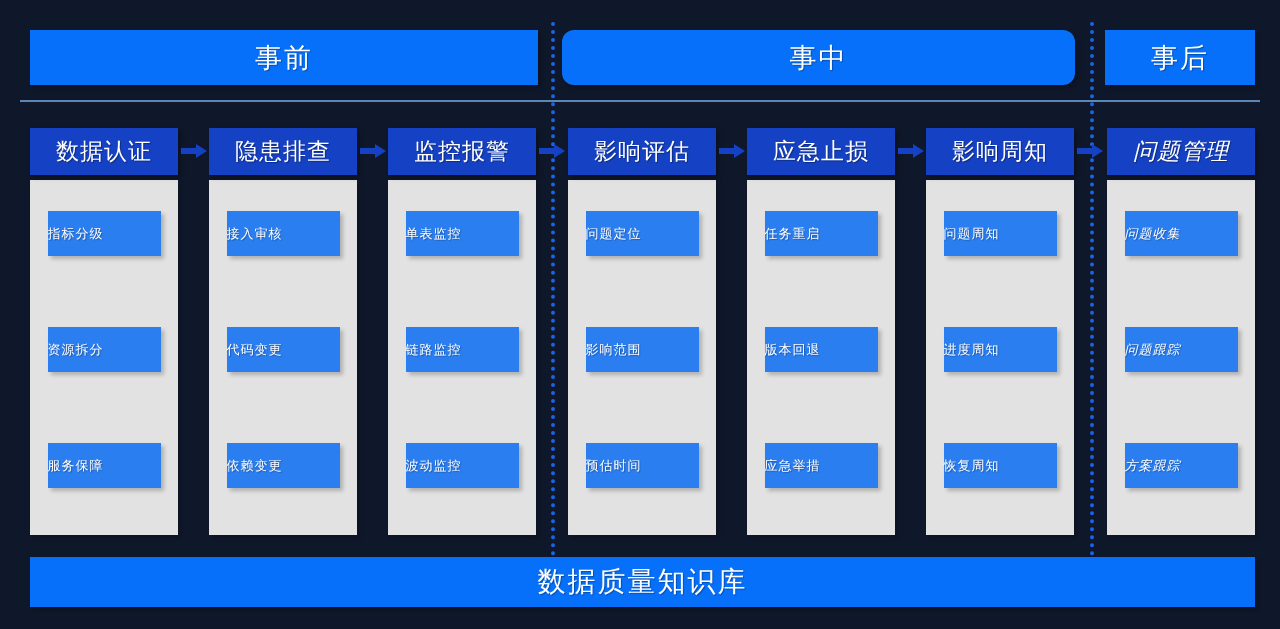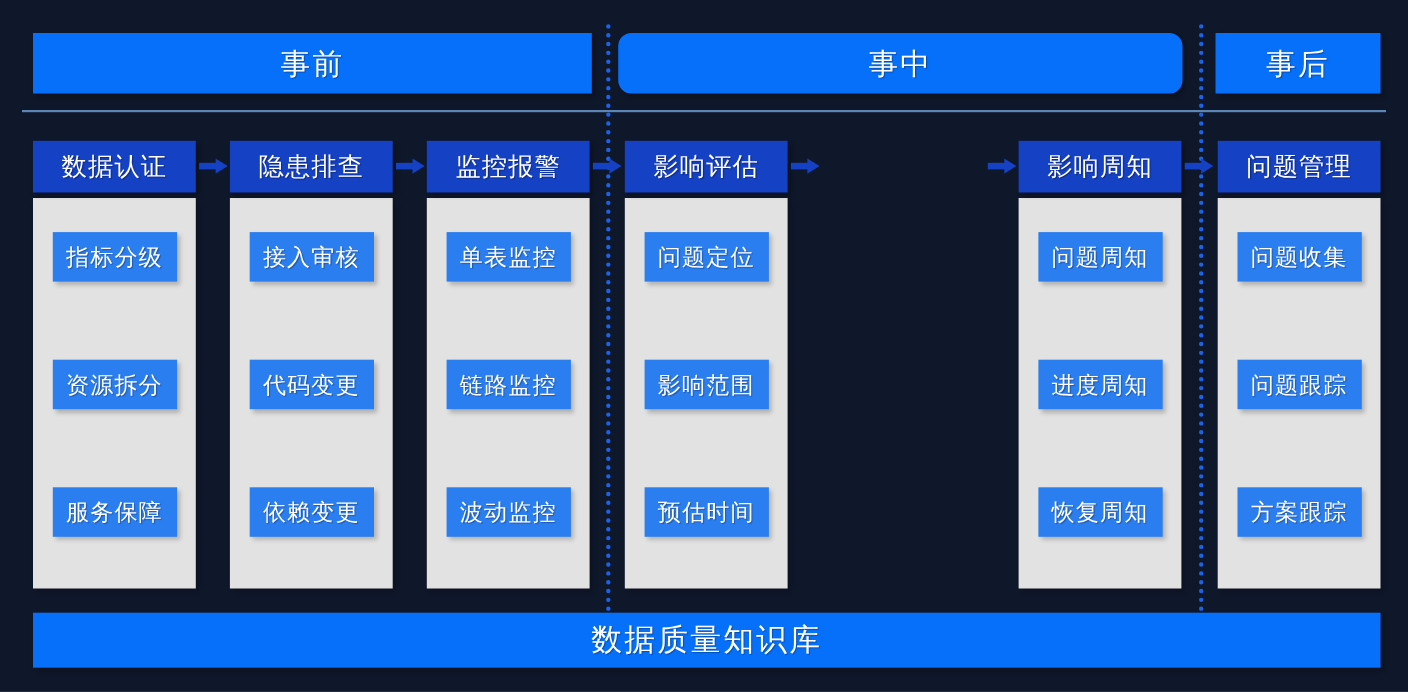--- a/index.html
+++ b/index.html
@@ -91,23 +91,23 @@
     padding-top: 31px;
     box-sizing: border-box;
   }
   .cell {
     width: 113px;
     height: 45px;
     background: #2b7ef0;
     box-shadow: 3px 3px 4px rgba(0,0,0,0.22);
     display: flex;
     align-items: center;
-    justify-content: center;
+    justify-content: flex-start;
     color: #ffffff;
-    font-size: 21px;
+    font-size: 13px;
     letter-spacing: 1px;
     text-shadow: 1px 1px 1px rgba(0,0,0,0.30);
     margin-bottom: 71px;
   }
   .cell:last-child { margin-bottom: 4px; }
 
   
   .arrow {
     position: absolute;
     top: 144px;
@@ -233,39 +233,55 @@
         </div>
       <div class="cell">
           <span>影响范围</span>
         </div>
       <div class="cell">
           <span>预估时间</span>
         </div>
     </div>
   </div>
 
+  <div class="column" style="left:747px;">
+    <div class="col-head">
+      <span>应急止损</span>
+    </div>
+    <div class="col-body">
+      <div class="cell">
+          <span>任务重启</span>
+        </div>
+      <div class="cell">
+          <span>版本回退</span>
+        </div>
+      <div class="cell">
+          <span>应急举措</span>
+        </div>
+    </div>
+  </div>
 
   <div class="column" style="left:926px;">
     <div class="col-head">
       <span>影响周知</span>
     </div>
     <div class="col-body">
       <div class="cell">
           <span>问题周知</span>
         </div>
       <div class="cell">
           <span>进度周知</span>
         </div>
       <div class="cell">
           <span>恢复周知</span>
         </div>
     </div>
   </div>
 
-  <div class="column" style="left:1107px;">
+  <div class="column" style="left:1107px;font-style:italic;">
     <div class="col-head">
       <span>问题管理</span>
     </div>
     <div class="col-body">
       <div class="cell">
           <span>问题收集</span>
         </div>
       <div class="cell">
           <span>问题跟踪</span>
         </div>

